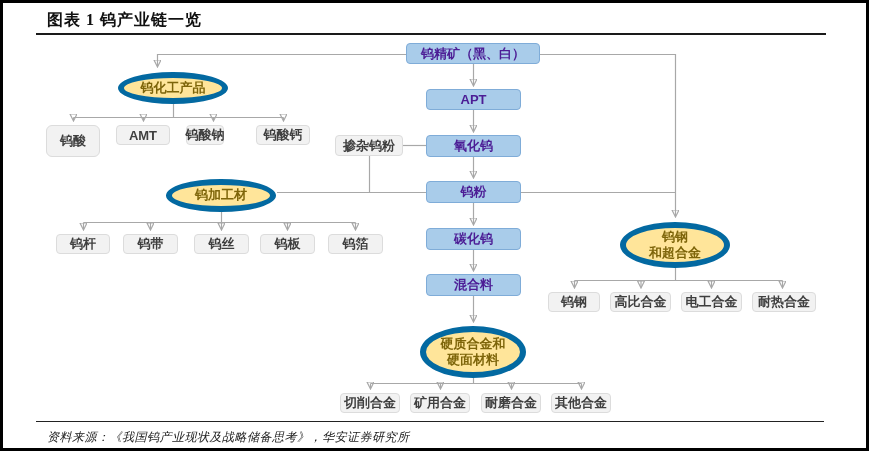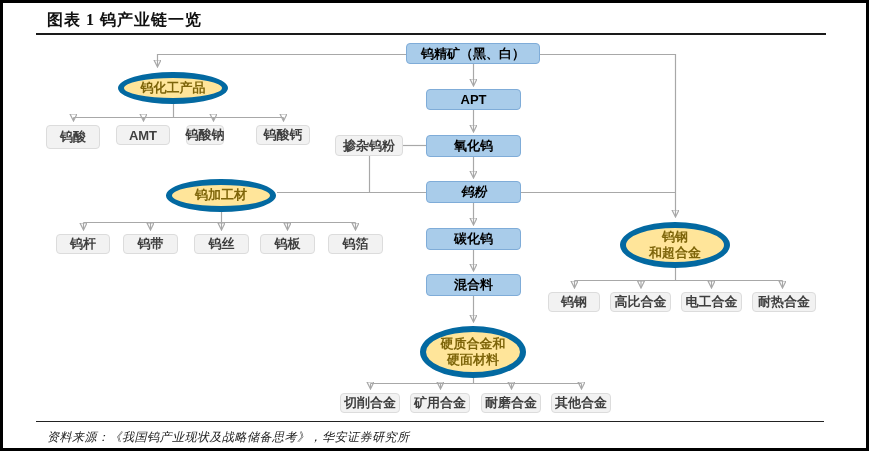--- a/index.html
+++ b/index.html
@@ -38,21 +38,21 @@
     position:absolute;
     display:flex;align-items:center;justify-content:center;
     font-size:13px;font-weight:bold;
     box-sizing:border-box;
     white-space:nowrap;
   }
   .bbox{
     background:#A9CCEA;
     border:1px solid #7FACD8;
     border-radius:4px;
-    color:#000000;
+    color:#4c1d95;
   }
   .gbox{
     background:#F2F2F2;
     border:1px solid #DCDCDC;
     border-radius:4px;
     color:#3F3F3F;
   }
   .ell{
     background:#FFE59A;
     border:6px solid #0369a1;
@@ -122,28 +122,28 @@
     <path d="M367.5,380.5 H578.5"></path>
     <path d="M367.5,380.5 V385" marker-end="url(#arw)"></path>
     <path d="M437.5,380.5 V385" marker-end="url(#arw)"></path>
     <path d="M508.5,380.5 V385" marker-end="url(#arw)"></path>
     <path d="M578.5,380.5 V385" marker-end="url(#arw)"></path>
   </svg>
 
   <div class="node bbox" style="left:403px;top:40px;width:134px;height:21px;">钨精矿（黑、白）</div>
   <div class="node bbox" style="left:423px;top:86px;width:95px;height:21px;">APT</div>
   <div class="node bbox" style="left:423px;top:132px;width:95px;height:22px;">氧化钨</div>
-  <div class="node bbox" style="left:423px;top:178px;width:95px;height:22px;font-style:italic;">钨粉</div>
+  <div class="node bbox" style="left:423px;top:178px;width:95px;height:22px;">钨粉</div>
   <div class="node bbox" style="left:423px;top:225px;width:95px;height:22px;">碳化钨</div>
   <div class="node bbox" style="left:423px;top:271px;width:95px;height:22px;">混合料</div>
 
   <div class="node gbox" style="left:332px;top:132px;width:68px;height:21px;">掺杂钨粉</div>
 
   <div class="node ell" style="left:115px;top:69px;width:110px;height:32px;">钨化工产品</div>
-  <div class="node gbox" style="left:43px;top:122px;width:54px;height:24px;">钨酸</div>
+  <div class="node gbox" style="left:43px;top:122px;width:54px;height:32px;border-radius:6px;">钨酸</div>
   <div class="node gbox" style="left:113px;top:122px;width:54px;height:20px;">AMT</div>
   <div class="node gbox" style="left:183px;top:122px;width:38px;height:20px;">钨酸钠</div>
   <div class="node gbox" style="left:253px;top:122px;width:54px;height:20px;">钨酸钙</div>
 
   <div class="node ell" style="left:163px;top:176px;width:110px;height:33px;">钨加工材</div>
   <div class="node gbox" style="left:53px;top:231px;width:54px;height:20px;">钨杆</div>
   <div class="node gbox" style="left:120px;top:231px;width:55px;height:20px;">钨带</div>
   <div class="node gbox" style="left:191px;top:231px;width:55px;height:20px;">钨丝</div>
   <div class="node gbox" style="left:257px;top:231px;width:55px;height:20px;">钨板</div>
   <div class="node gbox" style="left:325px;top:231px;width:55px;height:20px;">钨箔</div>

